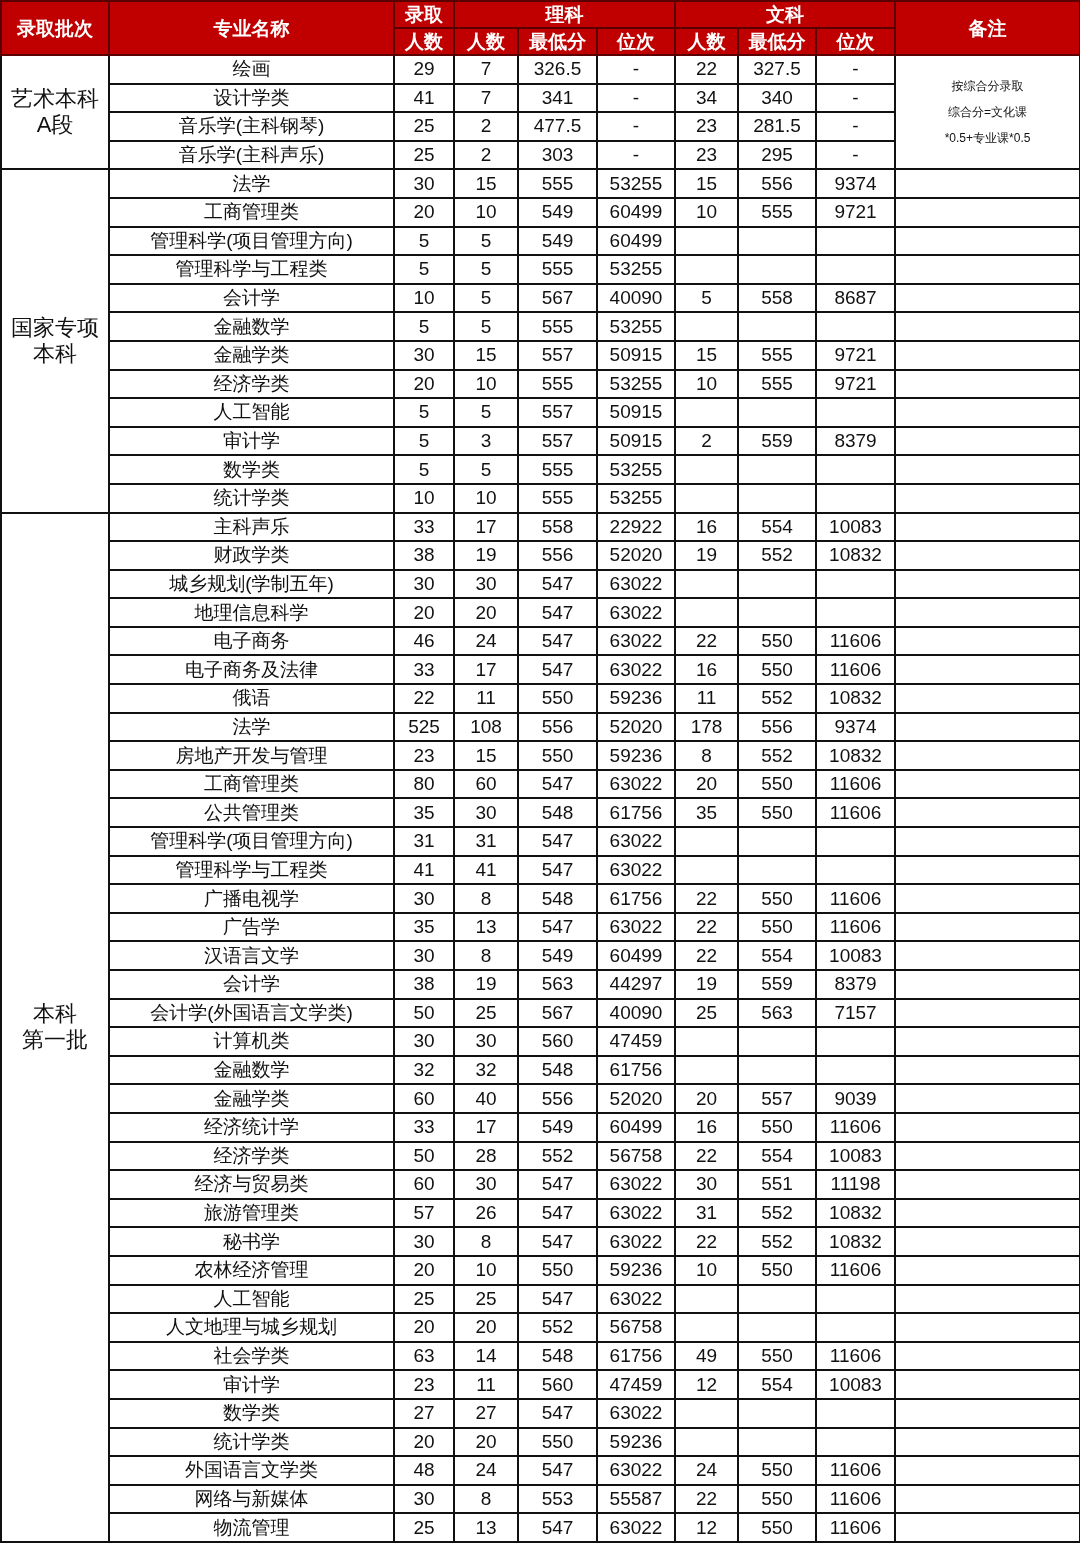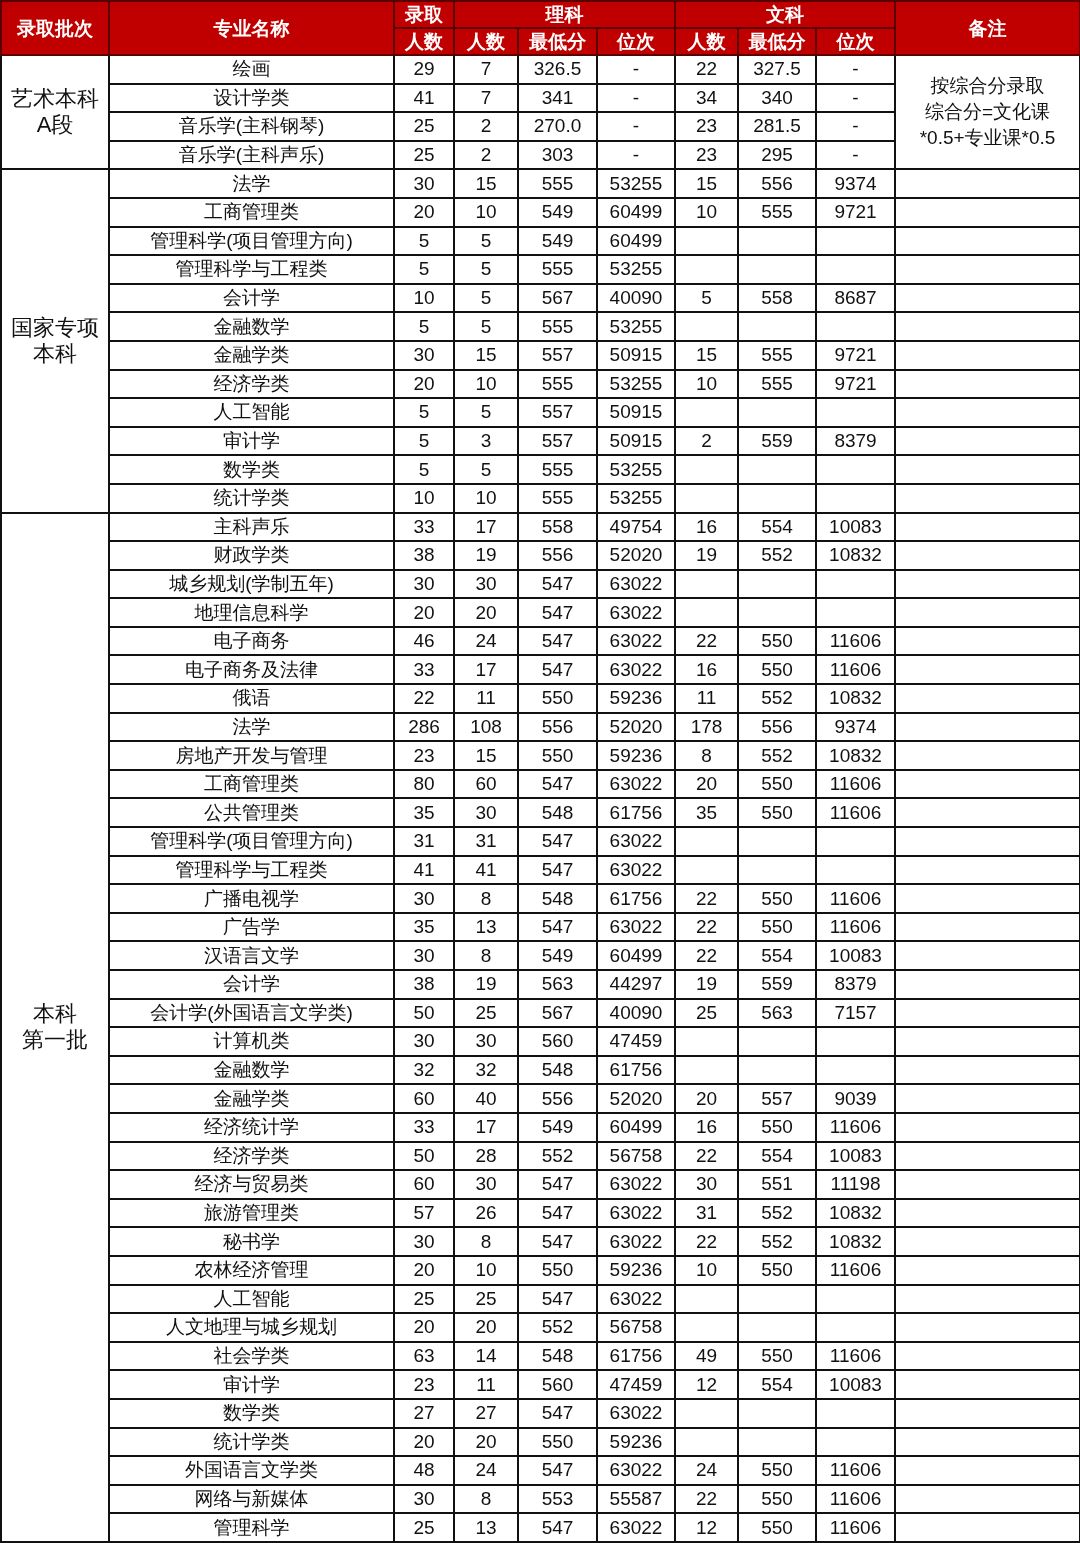--- a/index.html
+++ b/index.html
@@ -24,21 +24,21 @@
     background: #c00000;
     color: #ffffff;
     font-weight: bold;
     font-size: 19px;
     height: 25px;
     line-height: 25px;
     border-color: #5a0000;
   }
   table.adm tbody td { height: 26.6px; line-height: 26px; }
   td.batch { white-space: normal; line-height: 28px; font-size: 22px; }
-  td.remark { white-space: normal; line-height: 28px; font-size: 19px; }
+  td.remark { white-space: normal; line-height: 28px; font-size: 12px; }
 </style>
 </head>
 <body>
 
 <table class="adm">
   <colgroup>
     <col style="width:108px">
       <col style="width:285px">
       <col style="width:60px">
     <col style="width:64px">
@@ -95,21 +95,21 @@
         <td>341</td>
         <td>-</td>
         <td>34</td>
         <td>340</td>
         <td>-</td>
       </tr>
       <tr>
         <td>音乐学(主科钢琴)</td>
         <td>25</td>
         <td>2</td>
-        <td>270.0</td>
+        <td>477.5</td>
         <td>-</td>
         <td>23</td>
         <td>281.5</td>
         <td>-</td>
       </tr>
       <tr>
         <td>音乐学(主科声乐)</td>
         <td>25</td>
         <td>2</td>
         <td>303</td>
@@ -256,21 +256,21 @@
       </tr>
       <tr>
         <td class="batch" rowspan="36">
           <div>本科</div>
           <div>第一批</div>
         </td>
         <td>主科声乐</td>
         <td>33</td>
         <td>17</td>
         <td>558</td>
-        <td>49754</td>
+        <td>22922</td>
         <td>16</td>
         <td>554</td>
         <td>10083</td>
         <td></td>
       </tr>
       <tr>
         <td>财政学类</td>
         <td>38</td>
         <td>19</td>
         <td>556</td>
@@ -330,21 +330,21 @@
         <td>11</td>
         <td>550</td>
         <td>59236</td>
         <td>11</td>
         <td>552</td>
         <td>10832</td>
         <td></td>
       </tr>
       <tr>
         <td>法学</td>
-        <td>286</td>
+        <td>525</td>
         <td>108</td>
         <td>556</td>
         <td>52020</td>
         <td>178</td>
         <td>556</td>
         <td>9374</td>
         <td></td>
       </tr>
       <tr>
         <td>房地产开发与管理</td>
@@ -637,21 +637,21 @@
         <td>30</td>
         <td>8</td>
         <td>553</td>
         <td>55587</td>
         <td>22</td>
         <td>550</td>
         <td>11606</td>
         <td></td>
       </tr>
       <tr>
-        <td>管理科学</td>
+        <td>物流管理</td>
         <td>25</td>
         <td>13</td>
         <td>547</td>
         <td>63022</td>
         <td>12</td>
         <td>550</td>
         <td>11606</td>
         <td></td>
       </tr>
     </tbody>

